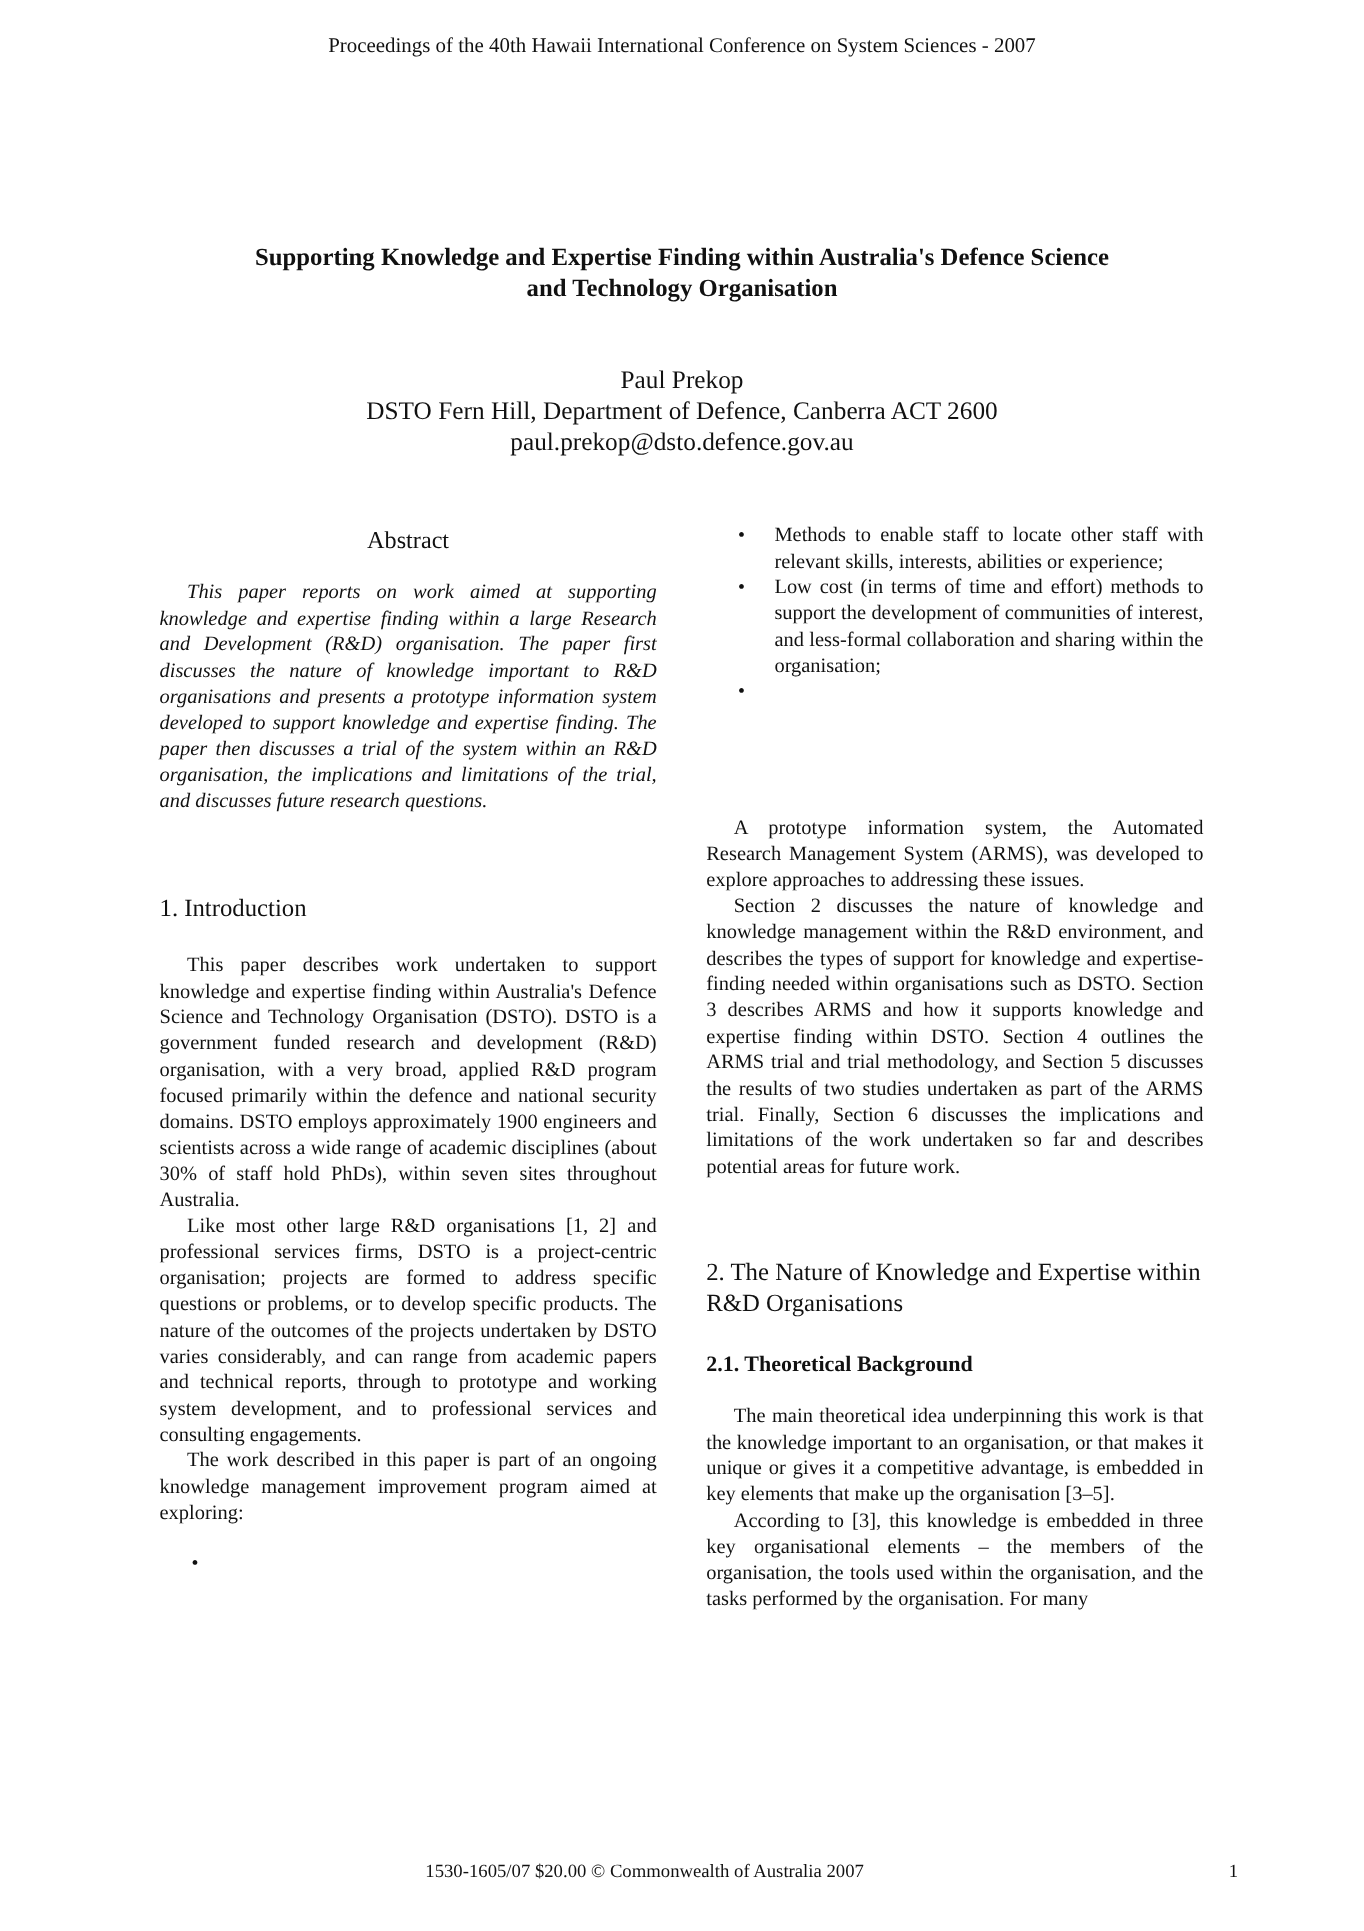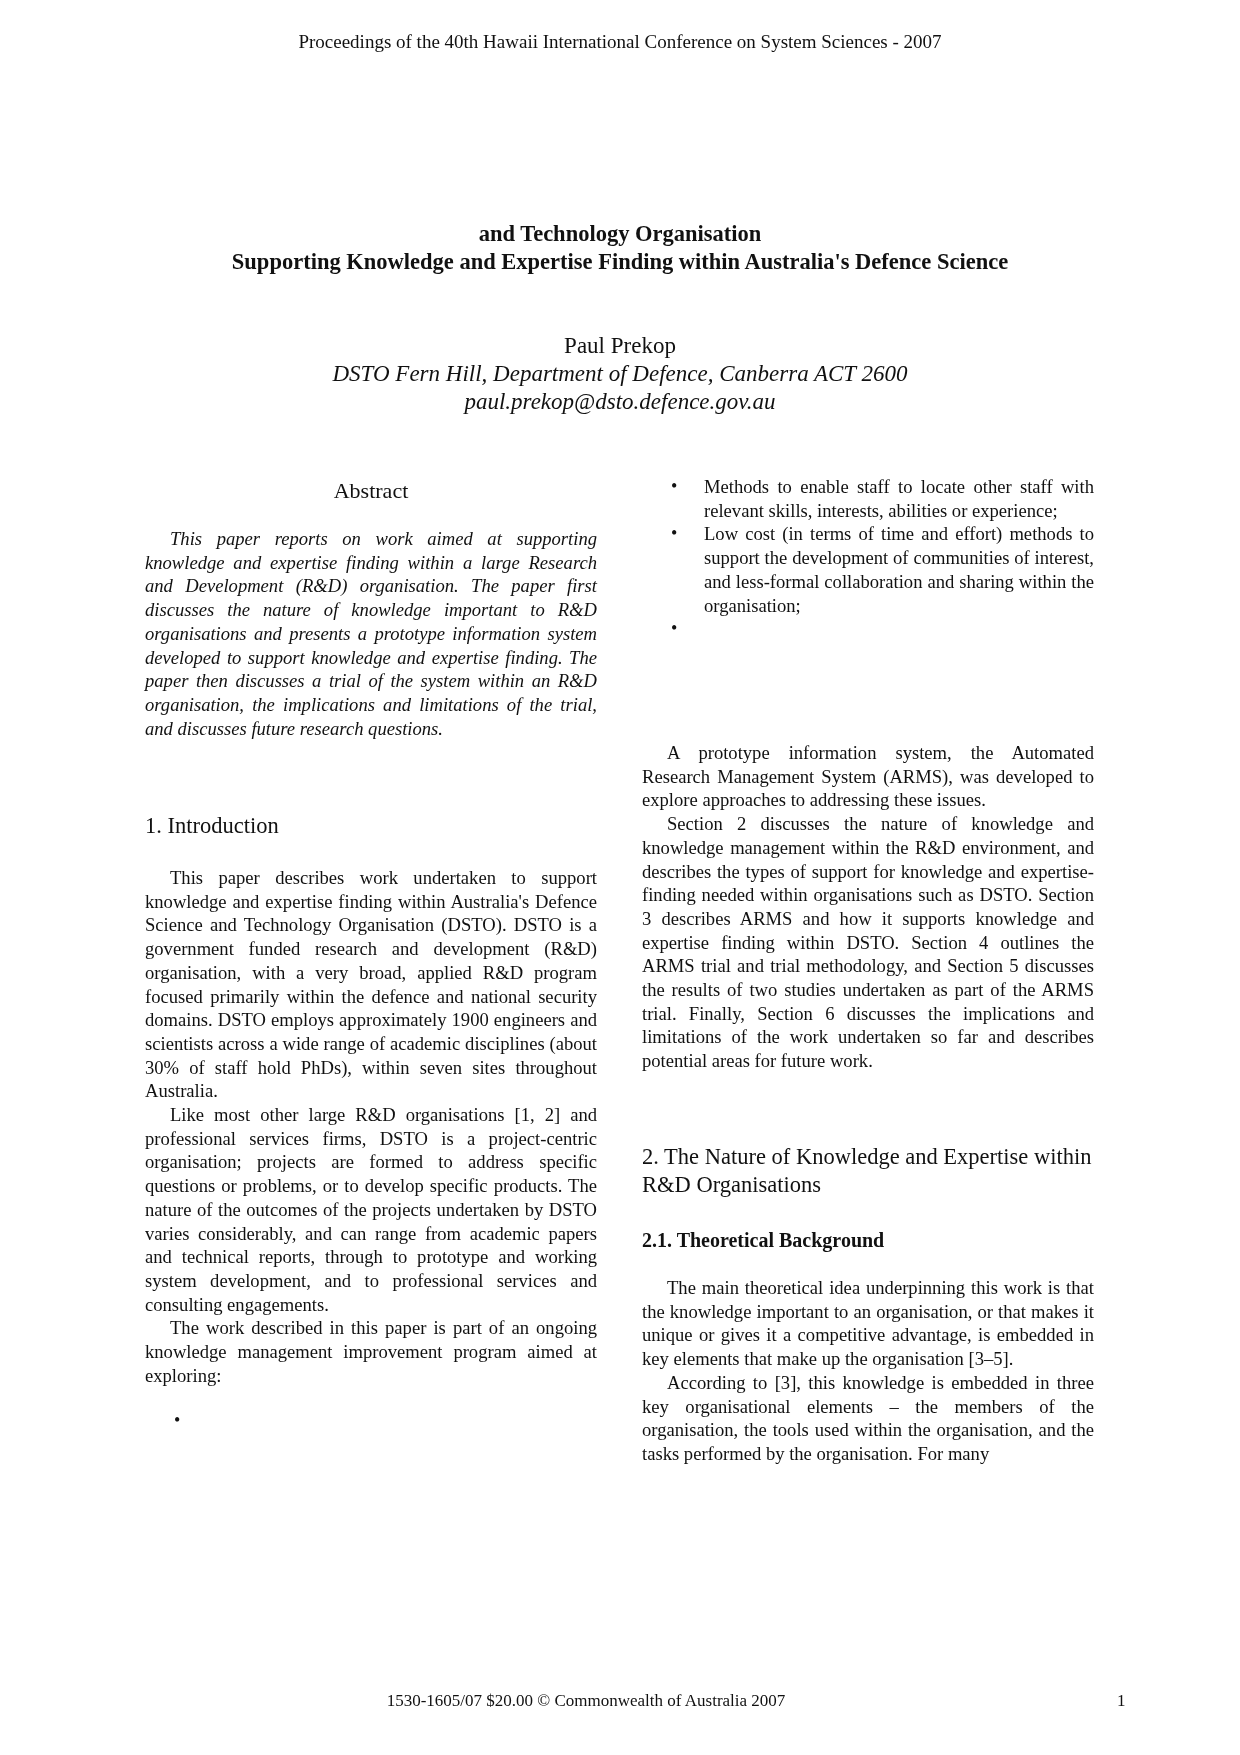--- a/index.html
+++ b/index.html
@@ -13,21 +13,21 @@
     font-size: 19px; line-height: 24px;
   }
   .title {
     top: 220px; left: 150px; width: 940px; text-align: center;
     font-size: 22.5px; font-weight: bold; line-height: 28px;
   }
   .author-block {
     top: 332px; left: 150px; width: 940px; text-align: center;
     font-size: 23px; line-height: 28px;
   }
-  .author-block .aff, .author-block .email { font-style: italic; }
+  .author-block .aff, .author-block .email { }
   .col { position: absolute; top: 0; width: 452px; font-size: 18.6px; line-height: 23.7px; }
   .col.left { left: 145px; }
   .col.right { left: 642px; width: 452px; }
   p { margin: 0; text-align: justify; }
   p.indent { text-indent: 25px; }
   .abstract-head {
     position: absolute; text-align: center; font-weight: normal; font-size: 22px; line-height: 26px;
   }
   .abstract-text { font-style: italic; }
   h2 { font-size: 22.5px; font-weight: normal; margin: 0; line-height: 28px; }
@@ -41,22 +41,22 @@
     top: 1690px; left: 0; width: 1172px; text-align: center; font-size: 17px; line-height: 22px;
   }
   .page-num { top: 1690px; left: 1117px; font-size: 17px; line-height: 22px; }
 </style>
 </head>
 <body>
 
 <div class="abs running-head">Proceedings of the 40th Hawaii International Conference on System Sciences - 2007</div>
 
 <div class="abs title">
+  <div>Supporting Knowledge and Expertise Finding within Australia's Defence Science</div>
   <div>and Technology Organisation</div>
-  <div>Supporting Knowledge and Expertise Finding within Australia's Defence Science</div>
 </div>
 
 <div class="abs author-block">
   <div>Paul Prekop</div>
   <div class="aff">DSTO Fern Hill, Department of Defence, Canberra ACT 2600</div>
   <div class="email">paul.prekop@dsto.defence.gov.au</div>
 </div>
 
 <div class="abs abstract-head" style="top:478px;left:145px;width:452px;">Abstract</div>
 

